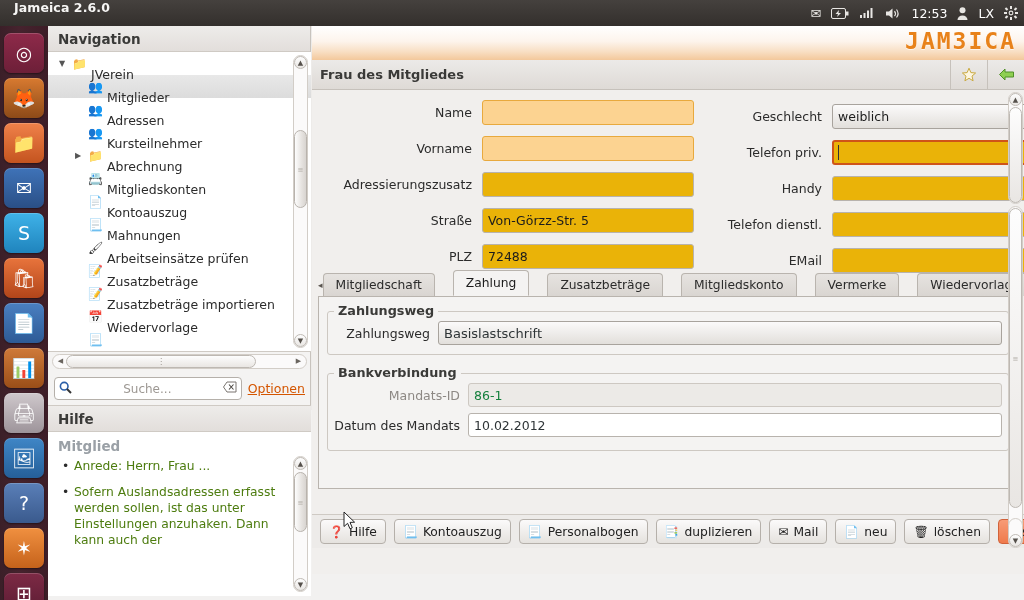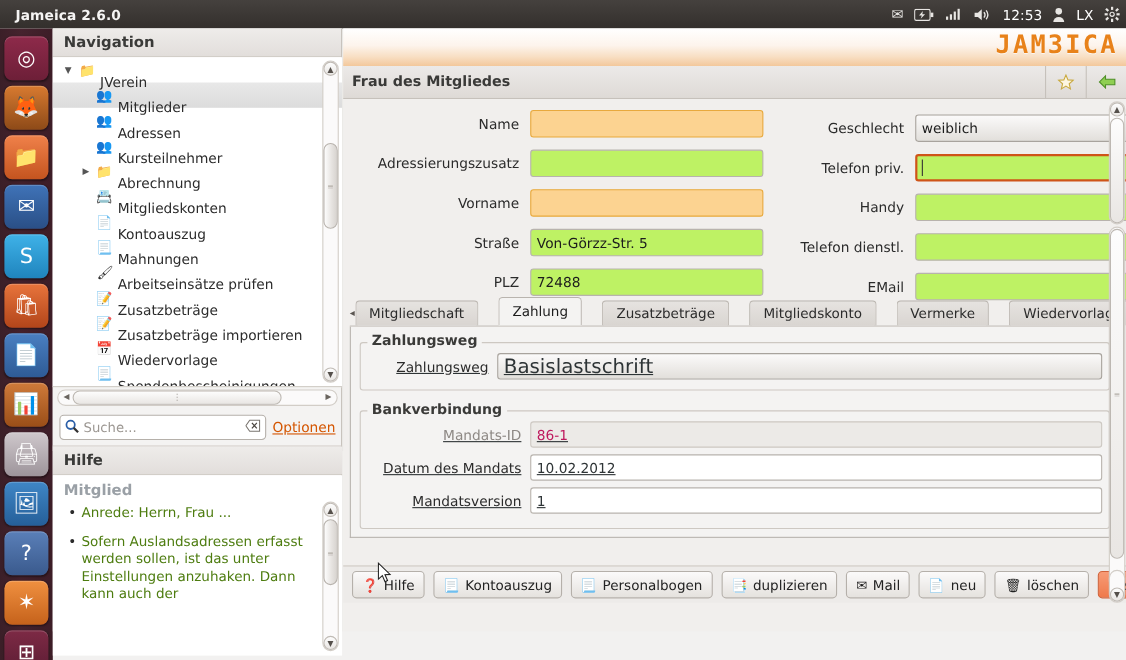--- a/index.html
+++ b/index.html
@@ -9,21 +9,21 @@
     font-size: 12px;
     background: #f2f1f0;
     color: #2e3436;
   }
   #root { position:relative; width:1024px; height:600px; overflow:hidden; }
 
   
   .top-panel {
     position:absolute; left:0; top:0; width:1024px; height:26px;
     background: linear-gradient(to bottom, #45413e 0%, #3c3835 50%, #332f2c 100%);
-    color:#ffffff; display:flex; align-items:center;
+    color:#ffffff; display:flex; align-items:flex-start;
   }
   .top-panel .apptitle {
     margin-left:14px; font-weight:bold; font-size:12.5px; color:#f6f5f4;
     letter-spacing:0.1px;
   }
   .tray { position:absolute; right:6px; top:0; height:26px; display:flex; align-items:center; gap:10px; }
   .tray .tr { color:#e8e6e3; font-size:13px; line-height:1; display:flex; align-items:center; }
   .tray .clock { color:#ffffff; font-size:12.5px; }
 
   
@@ -79,21 +79,21 @@
   .hsb-row { position:absolute; left:0; top:326px; width:263px; height:20px; padding:2px 4px; }
   .hsb { position:relative; height:15px; background:#fbfafa; border:1px solid #d2cdc7; border-radius:8px; }
   .hsb .thumb2 { position:absolute; left:13px; top:0px; width:190px; height:13px; border-radius:7px;
      background:linear-gradient(to bottom,#fdfdfd,#e9e6e3); border:1px solid #bdb8b2;
      color:#9a948e; font-size:8px; text-align:center; line-height:12px; }
   .hsb .ha { position:absolute; top:0px; width:13px; height:13px; font-size:7px; color:#6a655f;
      text-align:center; line-height:12px; }
 
   .searchrow { position:absolute; left:0; top:346px; width:263px; height:34px;
                display:flex; align-items:center; padding:0 6px; gap:6px;
-               border-bottom:1px solid #cfcac4; }
+               border-bottom:1px solid #cfcac4;text-align:center; }
   .searchbox { flex:1; height:23px; background:#fff; border:1px solid #b5b0aa; border-radius:4px;
                display:flex; align-items:center; padding:0 4px; gap:4px; }
   .searchbox .sph { color:#9c9792; font-size:12px; flex:1; }
   .optlink { color:#d45500; text-decoration:underline; font-size:12.5px; }
 
   .helptitle { position:absolute; left:0; top:380px; width:263px; height:26px;
       background:linear-gradient(to bottom,#eeecea,#e2dedb); border-bottom:1px solid #cfcac4;
       display:flex; align-items:center; padding-left:10px; font-weight:bold; font-size:13.5px; color:#3a3a38; }
   .helpbody { position:absolute; left:0; top:406px; width:263px; height:164px; background:#fff; overflow:hidden; }
   .helpbody h3 { font-size:13.5px; color:#9aa0a6; padding:6px 10px 4px 10px; }
@@ -112,21 +112,21 @@
       background:linear-gradient(to bottom,#eceae8,#dedad6); border-bottom:1px solid #c6c1bb;
       display:flex; align-items:center; }
   .view-head .vt { padding-left:8px; font-weight:bold; font-size:13px; color:#3a3a38; }
   .view-head .spacer { flex:1; }
   .hbtn { width:37px; height:30px; display:flex; align-items:center; justify-content:center;
           border-left:1px solid #c6c1bb; font-size:15px; }
 
   .form-area { position:relative; height:180px; background:#f1efed; padding:12px 0 0 0; }
   .frow { display:flex; align-items:center; height:28px; margin-bottom:8px; }
   .fl { text-align:right; font-size:12.5px; color:#2b2b2b; }
-  .fi { height:25px; background:#bef264; border:1px solid #b8b3ad; border-radius:3px;
+  .fi { height:25px; background:#eab308; border:1px solid #b8b3ad; border-radius:3px;
         display:flex; align-items:center; padding:0 5px; font-size:12.5px; color:#1c1c1c; }
   .fi.req { background:#fcd391; border-color:#e8a93d; }
   .fi.focus { border:2px solid #cf5418; padding:0 4px; }
   .fi.focus .caret { width:1px; height:15px; background:#333; }
   .combo { height:25px; border:1px solid #a8a39d; border-radius:3px;
         background:linear-gradient(to bottom,#fbfafa,#e2dfdb); display:flex; align-items:center;
         padding:0 5px; font-size:12.5px; color:#1c1c1c; }
 
   .left-group { position:absolute; left:18px; top:8px; width:380px; }
   .left-group .fl { width:152px; padding-right:10px; }
@@ -139,32 +139,32 @@
   .tabs-wrap { position:relative; margin:0 6px; height:27px; display:flex; align-items:flex-end;
      border-bottom:1px solid #b9b4ae; }
   .tab-scroll { width:14px; text-align:center; font-size:9px; color:#5a5550; padding-bottom:6px; }
   .tab { height:23px; padding:0 12px; margin-right:18px; font-size:12.3px; color:#2b2b2b;
      background:linear-gradient(to bottom,#e6e3e0,#d9d5d1); border:1px solid #b9b4ae;
      border-bottom:none; border-radius:4px 4px 0 0; display:flex; align-items:center; white-space:nowrap; }
   .tab.active { background:#f4f3f2; height:26px; color:#1c1c1c; border-bottom:1px solid #f4f3f2; }
 
   .tabpane { position:relative; margin:0 6px; background:#f4f3f2; border:1px solid #b9b4ae;
      border-top:none; height:192px; overflow:hidden; padding:6px 8px 0 8px; }
-  .fieldset { position:relative; border:1px solid #cdc8c2; border-radius:3px; margin-top:10px; padding:8px 6px 8px 16px;text-decoration:underline; }
+  .fieldset { position:relative; border:1px solid #cdc8c2; border-radius:3px; margin-top:10px; padding:8px 6px 8px 2px; }
   .fieldset > .legend { position:absolute; top:-9px; left:6px; background:#f4f3f2; padding:0 4px;
      font-weight:bold; font-size:12.8px; color:#3a3a38; }
   .frow2 { display:flex; align-items:center; height:26px; }
   .frow2 .fl2 { width:138px; text-align:right; padding-right:8px; font-size:12.5px; color:#2b2b2b; }
   .frow2 .fl2.dim { color:#8d8884; }
   .frow2 .inp { flex:1; height:24px; background:#fff; border:1px solid #b8b3ad; border-radius:3px;
      display:flex; align-items:center; padding:0 5px; font-size:12.5px; }
-  .frow2 .inp.disabled { background:#eceae7; border-color:#cdc8c2; color:#be185d; }
+  .frow2 .inp.disabled { background:#eceae7; border-color:#cdc8c2; color:#15803d; }
   .frow2 .cmb { flex:1; height:24px; border:1px solid #a8a39d; border-radius:3px;
      background:linear-gradient(to bottom,#fbfafa,#e2dfdb); display:flex; align-items:center;
-     padding:0 5px; font-size:18px; }
+     padding:0 5px; font-size:13px; }
 
   
   .btnbar { position:absolute; left:0; bottom:26px; width:712px; height:34px;
      background:#edebe9; border-top:1px solid #cfcac4; display:flex; align-items:center;
      padding-left:8px; gap:8px; overflow:hidden; }
   .btn { height:25px; padding:0 8px; display:flex; align-items:center; gap:5px;
      border:1px solid #b5b0aa; border-radius:4px; font-size:12.3px; color:#222;
      background:linear-gradient(to bottom,#fbfafa,#e5e2de); white-space:nowrap; }
   .btn.save { background:linear-gradient(to bottom,#f79b76,#ef7a4c); border-color:#d1623a; }
   .btn .bi { font-size:12px; }
@@ -352,21 +352,20 @@
               <span class="lbl">Zusatzbeträge importieren</span>
             </div>
             <div class="tnode" style="padding-left: 22px;">
               <span class="tw"></span>
               <span class="ic">📅</span>
               <span class="lbl">Wiedervorlage</span>
             </div>
             <div class="tnode" style="padding-left: 22px;">
               <span class="tw"></span>
               <span class="ic">📃</span>
-              <span class="lbl">Spendenbescheinigungen</span>
             </div>
           </div>
         <div class="vsb" style="right:3px;top:3px;bottom:3px;">
           <div class="trough"></div>
           <div class="ar" style="top:1px;">▲</div>
           <div class="thumb" style="top:75px;height:78px;">
             <div class="grip" style="text-align:center;line-height:78px;">≡</div>
           </div>
           <div class="ar" style="bottom:1px;">▼</div>
         </div>
@@ -438,26 +437,26 @@
         </div>
       </div>
 
       <div class="form-area">
         <div class="left-group" id="form-left">
             <div class="frow">
               <div class="fl">Name</div>
               <div class="fi req"></div>
             </div>
             <div class="frow">
+              <div class="fl">Vorname</div>
+              <div class="fi req"></div>
+            </div>
+            <div class="frow">
               <div class="fl">Adressierungszusatz</div>
               <div class="fi"></div>
-            </div>
-            <div class="frow">
-              <div class="fl">Vorname</div>
-              <div class="fi req"></div>
             </div>
             <div class="frow">
               <div class="fl">Straße</div>
               <div class="fi">Von-Görzz-Str. 5</div>
             </div>
             <div class="frow">
               <div class="fl">PLZ</div>
               <div class="fi">72488</div>
             </div>
           </div>
@@ -511,24 +510,20 @@
           <span class="legend">Bankverbindung</span>
           <div id="bank-rows">
               <div class="frow2" style="margin-bottom: 4px;">
                 <div class="fl2 dim">Mandats-ID</div>
                 <div class="inp disabled">86-1</div>
               </div>
               <div class="frow2" style="margin-bottom: 4px;">
                 <div class="fl2">Datum des Mandats</div>
                 <div class="inp">10.02.2012</div>
               </div>
-              <div class="frow2" style="margin-bottom: 4px;">
-                <div class="fl2">Mandatsversion</div>
-                <div class="inp">1</div>
-              </div>
             </div>
         </div>
       </div>
 
       <div class="btnbar" id="btnbar">
           <div class="btn">
             <span class="bi">❓</span>
             <span>Hilfe</span>
           </div>
           <div class="btn">

